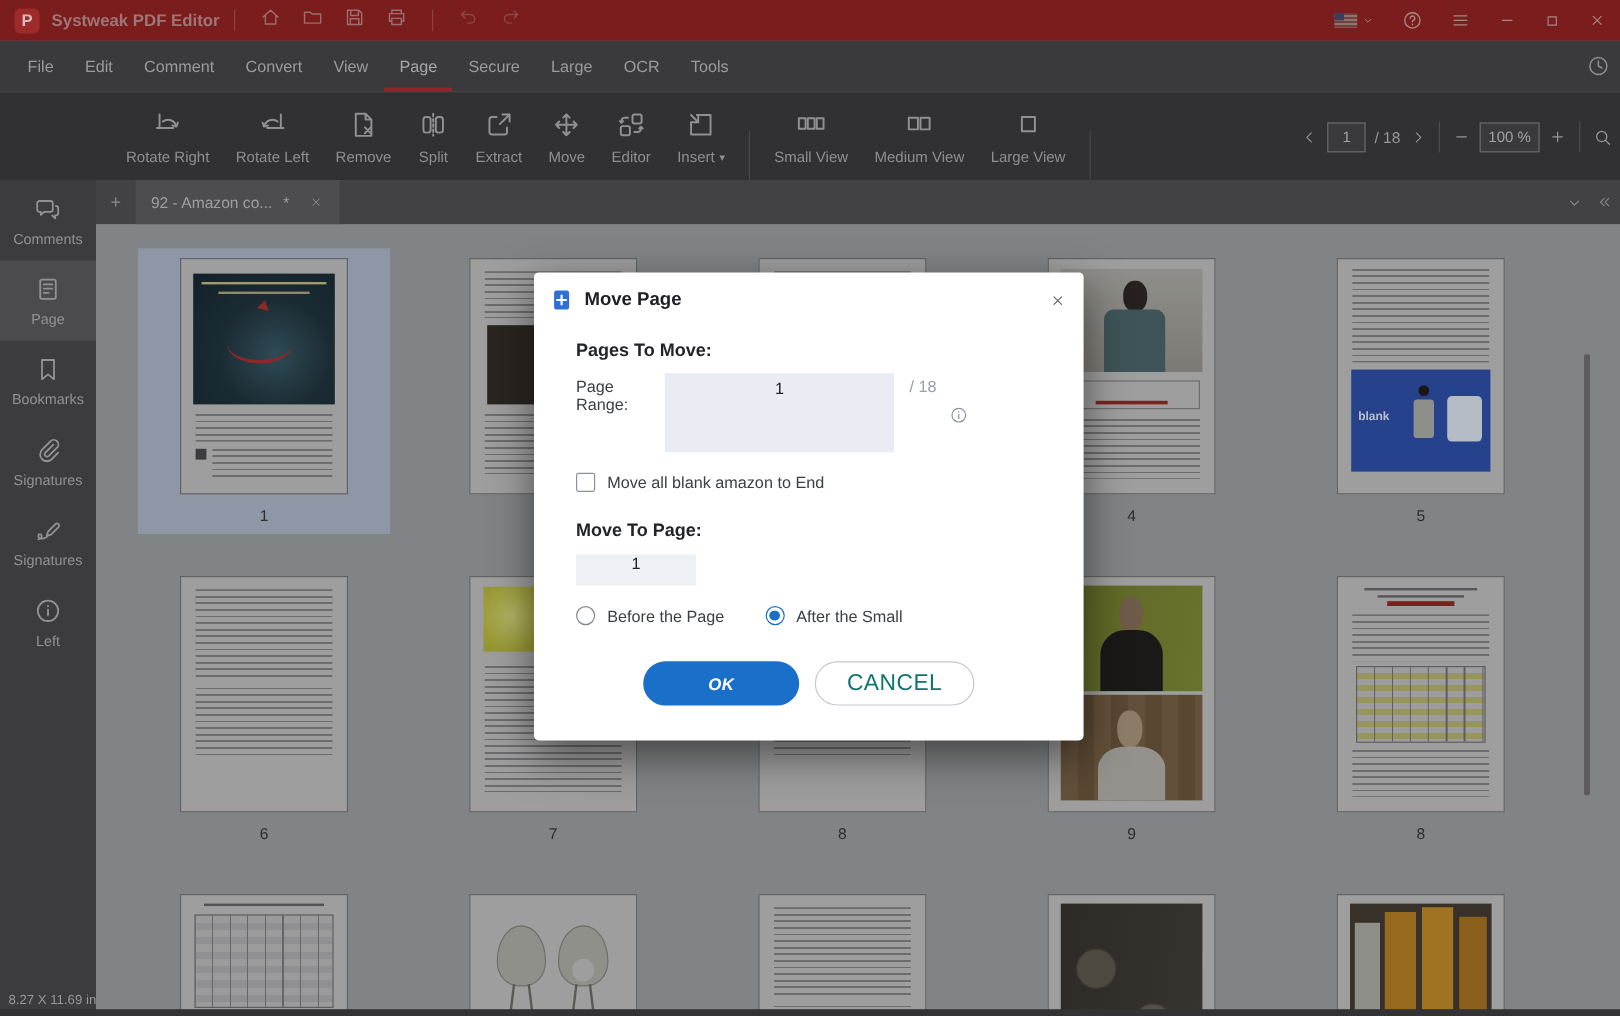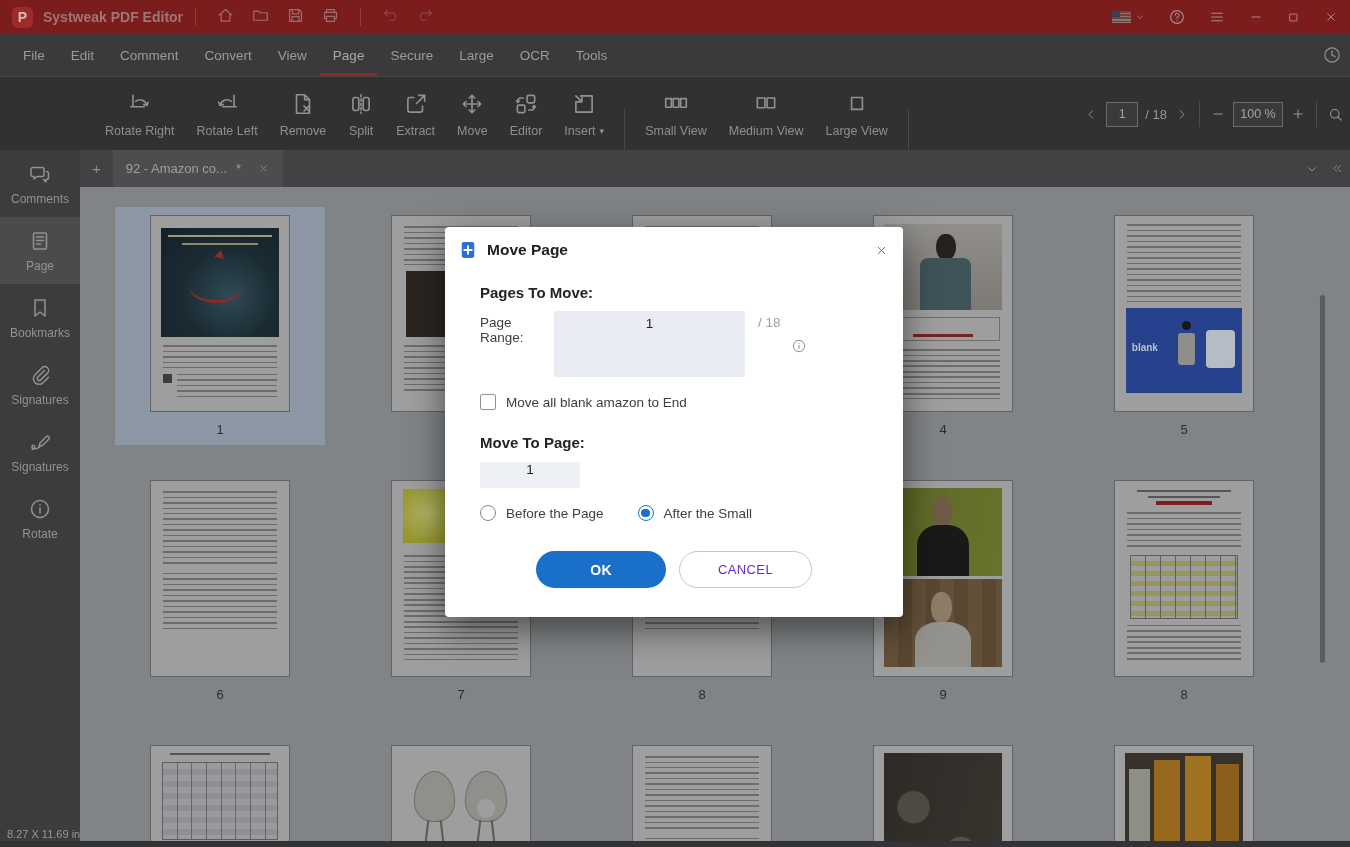--- a/index.html
+++ b/index.html
@@ -177,23 +177,23 @@
   .mt-input{margin-top:11px;width:100px;height:26px;background:#edf0f4;border:none;text-align:center;
             font-size:13.5px;color:#202124;display:block;outline:none;font-family:"Liberation Sans",sans-serif;}
   .radio-row{display:flex;align-items:center;margin-top:17px;}
   .radio{width:16px;height:16px;border-radius:50%;border:1.5px solid #80868d;background:#fff;
          box-sizing:border-box;position:relative;flex:none;}
   .radio.on{border:1.8px solid #1a70c9;}
   .radio.on::after{content:"";position:absolute;inset:2.6px;background:#1a70c9;border-radius:50%;}
   .radio-lbl{margin-left:10px;}
   .btn-row{display:flex;justify-content:center;gap:13px;margin-top:30px;}
   .btn-ok{width:130px;height:37px;border-radius:19px;background:#1a70c9;color:#fff;font-weight:700;
-          font-size:14px;display:flex;align-items:center;justify-content:center;letter-spacing:.3px;}
+          font-size:14px;display:flex;align-items:center;justify-content:center;letter-spacing:.3px;font-style:italic;}
   .btn-cancel{width:133px;height:37px;border-radius:19px;background:#fff;border:1px solid #c3c7cd;
-          color:#6d28d9;display:flex;align-items:center;justify-content:center;font-size:13px;
+          color:#0f766e;display:flex;align-items:center;justify-content:center;font-size:19px;
           letter-spacing:.4px;box-sizing:border-box;text-align:right;}
 </style>
 </head>
 <body>
 
 <div class="titlebar">
   <div class="tb-logo">P</div>
   <div class="tb-title">Systweak PDF Editor</div>
   <div class="tb-sep"></div>
   <span id="tb-quick"><span class="icon tb-ico">
@@ -517,21 +517,21 @@
       </span>
       <div class="slbl">Signatures</div>
     </div>
     <div class="side-item">
       <span class="icon">
         <svg width="24" height="24" viewBox="0 0 24 24" fill="none" stroke="currentColor" stroke-width="1.5" stroke-linecap="round" stroke-linejoin="round">
           <circle cx="12" cy="12" r="8.5"></circle>
           <path d="M12 11v5M12 7.8v.4"></path>
         </svg>
       </span>
-      <div class="slbl">Rotate</div>
+      <div class="slbl">Left</div>
     </div>
     <div class="status-size">8.27 X 11.69 in</div>
 </div>
 
 <div class="content" id="content">
   <div class="scroll-thumb"></div>
 <div class="sel-bg" style="left: 35px; top: 20px;"></div>
     <div class="thumb art-dark-cover" style="left: 70px; top: 28px;">
       <div class="c-img">
         <i class="c-h1"></i>

